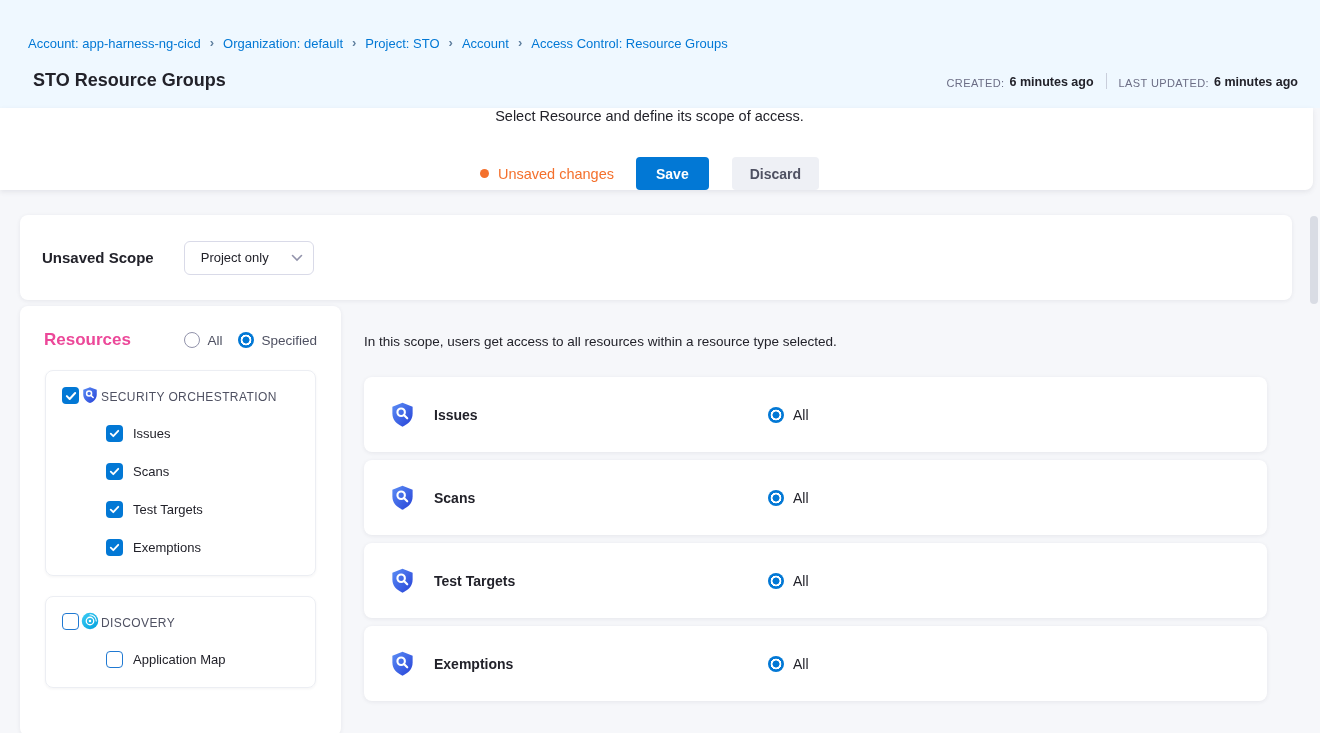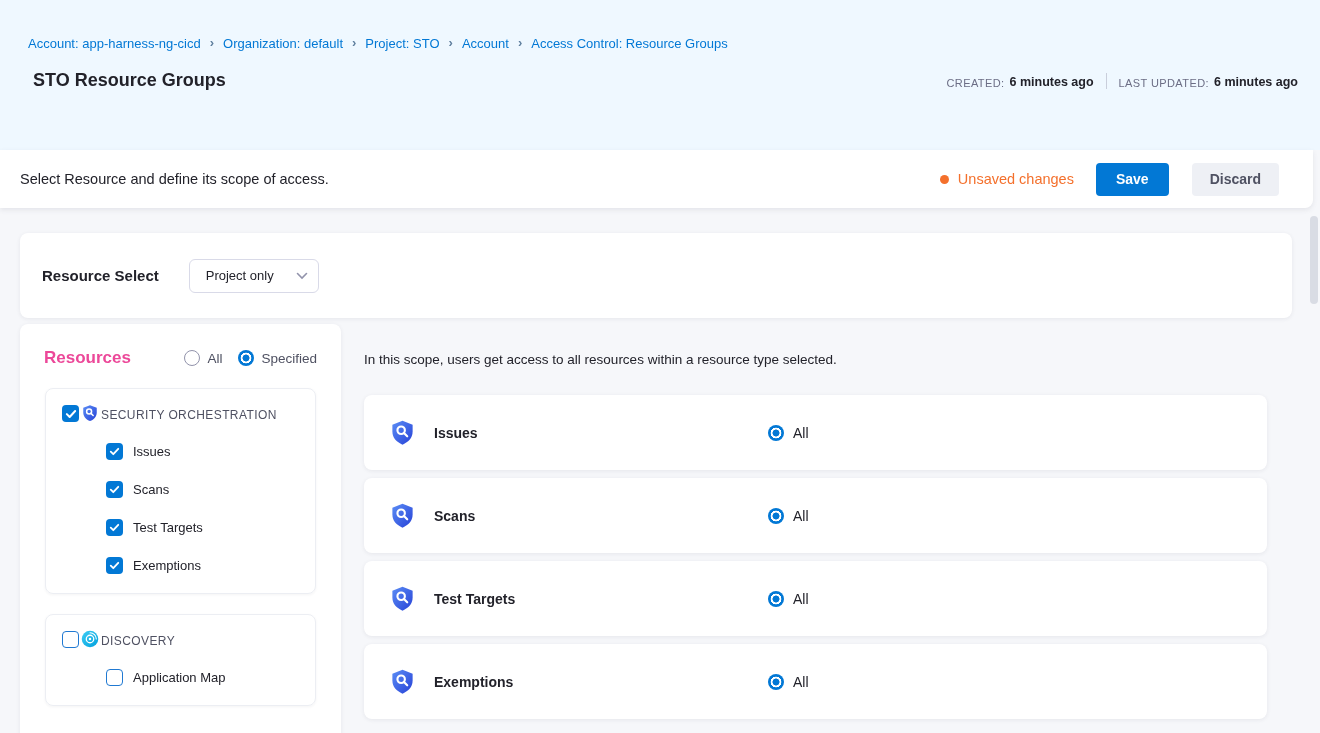--- a/index.html
+++ b/index.html
@@ -4,34 +4,34 @@
 <style>
   * { margin:0; padding:0; box-sizing:border-box; }
   html,body { width:1320px; height:733px; overflow:hidden; }
   body {
     font-family:"Liberation Sans", sans-serif;
     background:#f6f7fa;
     color:#22222a;
     position:relative;
   }
   
-  .top-header { height:150px; background:#eff8ff; padding:36px 22px 0 28px; }
+  .top-header { height:108px; background:#eff8ff; padding:36px 22px 0 28px; }
   .crumbs { display:flex; align-items:center; gap:9px; font-size:13px; }
   .crumbs a { color:#0278d5; text-decoration:none; cursor:pointer; }
   .crumb-sep { color:#5f7f9e; font-size:13px; font-weight:700; transform:translateY(-1px); }
   .title-row { margin-top:19px; display:flex; align-items:center; justify-content:space-between; }
   .page-title { font-size:18px; font-weight:700; color:#22222a; padding-left:5px; }
   .meta { display:flex; align-items:flex-end; }
   .meta-label { color:#6b6d85; font-size:11px; letter-spacing:.4px; margin-right:5px; }
   .meta-value { color:#22222a; font-weight:700; font-size:12.5px; }
   .meta-div { width:1px; height:16px; background:#c9cedb; margin:0 12px; }
   
-  .toolbar { height:58px; background:#ffffff; display:flex; align-items:center; justify-content:space-between;
+  .toolbar { height:82px; background:#ffffff; display:flex; align-items:center; justify-content:space-between;
              padding:0 34px 0 20px; box-shadow:0 2px 5px rgba(96,97,112,.12); position:relative; z-index:2;
-             border-bottom-right-radius:8px; width:1313px; }
+             border-bottom-right-radius:8px; width:1313px;flex-direction:column; }
   .toolbar-desc { font-size:14.5px; color:#22222a; }
   .actions { display:flex; align-items:center; }
   .unsaved-dot { width:9px; height:9px; border-radius:50%; background:#f4702c; margin-right:9px; }
   .unsaved-text { color:#f4702c; font-size:14.5px; margin-right:22px; }
   .btn { border:none; border-radius:4px; font-family:inherit; font-weight:700; font-size:14px; height:33px; cursor:pointer; }
   .btn-save { background:#0278d5; color:#fff; padding:0 20px; }
   .btn-discard { background:#eef0f5; color:#4f5162; padding:0 18px; margin-left:23px; }
   
   .content { padding:25px 0 0 20px; }
   .scope-card { width:1272px; height:85px; background:#fff; border-radius:8px;
@@ -121,21 +121,21 @@
       <span class="unsaved-dot"></span>
       <span class="unsaved-text">Unsaved changes</span>
       <button class="btn btn-save">Save</button>
       <button class="btn btn-discard">Discard</button>
     </div>
   </div>
 
   <div class="content">
 
     <section class="scope-card">
-      <span class="scope-label">Resource Select</span>
+      <span class="scope-label">Unsaved Scope</span>
       <div class="scope-select">
         <span>Project only</span>
         <svg class="chev" width="12" height="8" viewBox="0 0 12 8">
           <path d="M1.5 1.5 L6 6 L10.5 1.5" fill="none" stroke="#9293ab" stroke-width="1.6" stroke-linecap="round"></path>
         </svg>
       </div>
     </section>
 
     <div class="body-grid">
 

